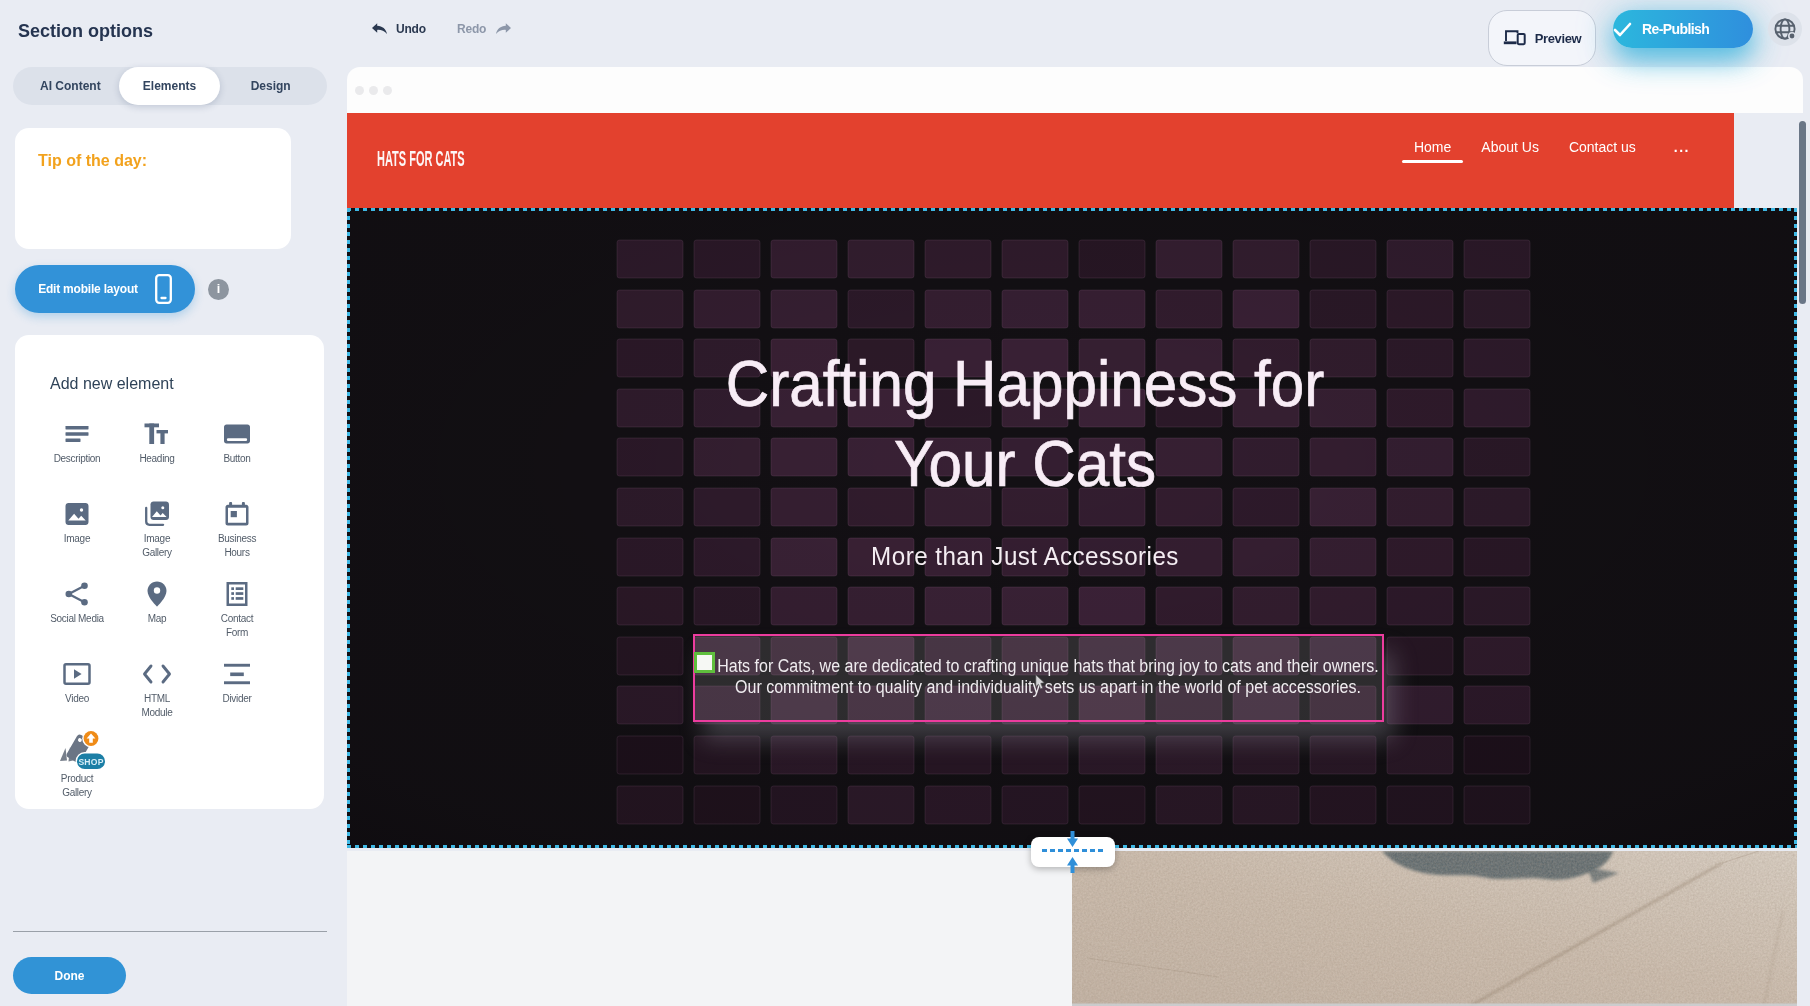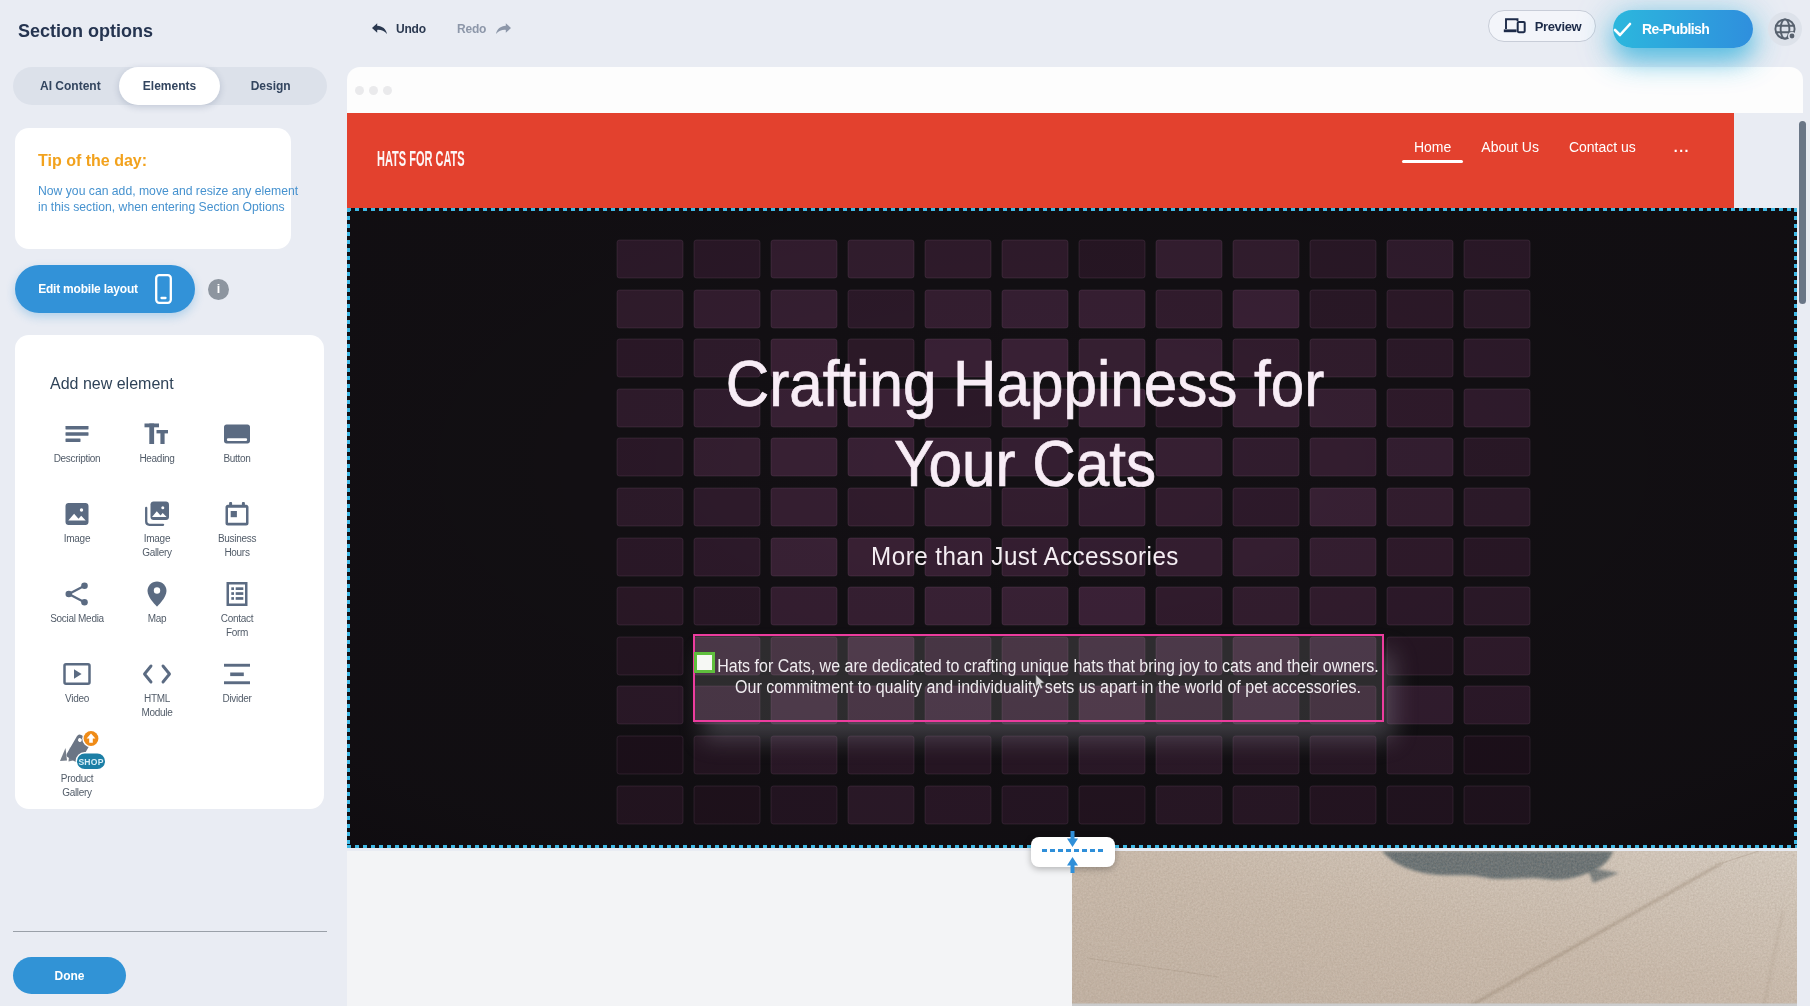--- a/index.html
+++ b/index.html
@@ -3,21 +3,21 @@
 <meta charset="utf-8">
 <style>
   * { margin:0; padding:0; box-sizing:border-box; }
   html,body { width:1810px; height:1006px; overflow:hidden; }
   body { font-family:"Liberation Sans",sans-serif; background:#e9ecf3; position:relative; }
   .abs { position:absolute; }
 
   .title { left:18px; top:21px; font-size:18px; font-weight:bold; color:#253450; }
   .undo { left:371px; top:22px; display:flex; align-items:center; gap:7px; font-size:12px; font-weight:bold; color:#2b3950; letter-spacing:-0.2px;}
   .redo { left:457px; top:22px; display:flex; align-items:center; gap:8px; font-size:12px; font-weight:bold; color:#8d97a9; letter-spacing:-0.2px;}
-  .btn-preview { left:1488px; top:10px; width:108px; height:32px; border:1.4px solid #c8cdd8; border-radius:19px;
+  .btn-preview { left:1488px; top:10px; width:108px; height:56px; border:1.4px solid #c8cdd8; border-radius:19px;
     background:rgba(252,253,255,.55); display:flex; align-items:center; justify-content:center; gap:9px;
     font-size:13px; font-weight:bold; color:#1d2b49; letter-spacing:-0.4px; }
   .btn-republish { left:1613px; top:10px; width:140px; height:38px; border-radius:19px;
     background:linear-gradient(90deg,#2cb7dd,#2f8fdd); box-shadow:0 12px 26px rgba(44,175,220,.7), 0 4px 38px rgba(44,175,220,.4);
     display:flex; align-items:center; justify-content:flex-start; gap:10px; font-size:14px; font-weight:bold; color:#fff; letter-spacing:-0.6px; }
   .globe { left:1768px; top:12px; width:34px; height:34px; border-radius:50%; background:#dde2ea;
     display:flex; align-items:center; justify-content:center; }
 
   .seg { left:13px; top:67px; width:314px; height:38px; background:#dce1ea; border-radius:19px;
     display:flex; align-items:center; font-size:12px; font-weight:bold; color:#33455f; }
@@ -357,21 +357,20 @@
   </div>
 
   <div class="abs seg">
     <div style="transform:translateX(5px)">AI Content</div>
     <div></div>
     <div style="transform:translateX(-4px)">Design</div>
     <div class="on">Elements</div>
   </div>
   <div class="abs tipcard">
     <h3>Tip of the day:</h3>
-    <p>Now you can add, move and resize any element<br>in this section, when entering Section Options</p>
   </div>
   <div class="abs btn-mobile">
     <span>Edit mobile layout</span>
     <svg width="17" height="30" viewBox="0 0 17 30">
       <rect x="1.2" y="1.2" width="14.6" height="27.6" rx="3" fill="none" stroke="#fff" stroke-width="2.3"></rect>
       <path stroke="#fff" stroke-width="2.3" stroke-linecap="round" d="M6.5 24h4"></path>
     </svg>
   </div>
   <div class="abs info-i">i</div>
   <div class="abs addcard">

